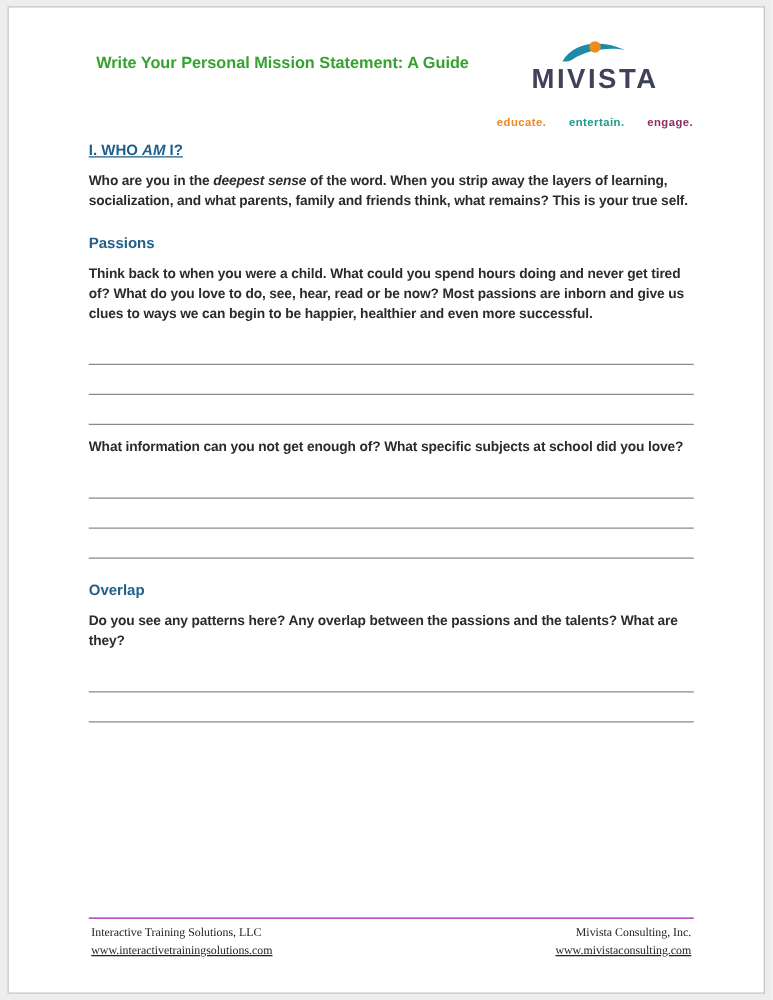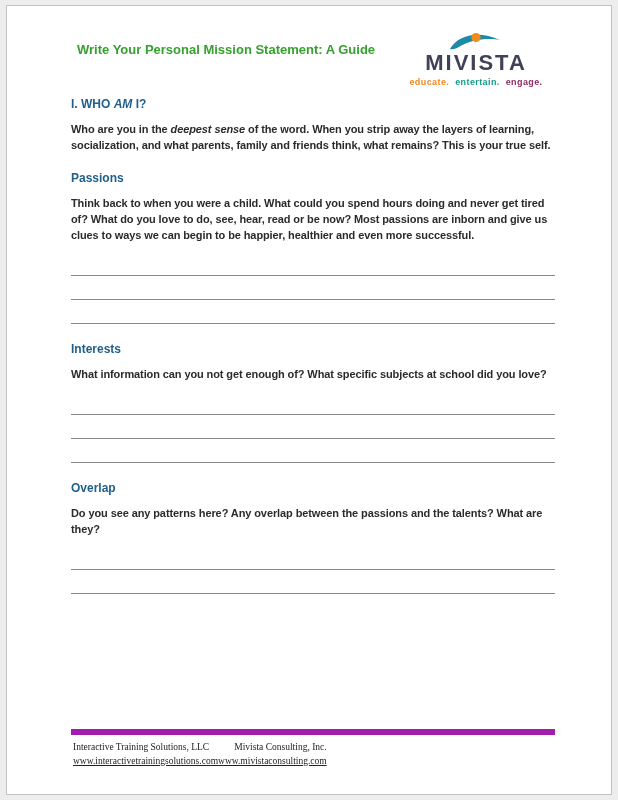--- a/index.html
+++ b/index.html
@@ -20,45 +20,45 @@
     font-size:13px;font-weight:bold;color:#35a12f;
     max-width:330px;line-height:1.25;
   }
   .logo{width:158px;text-align:center;}
   .logo-icon{display:block;margin:0 auto -2px auto;}
   .wordmark{
     font-size:22px;font-weight:bold;color:#3f4258;
     letter-spacing:2px;line-height:1;
   }
   .tagline{
-    margin-top:3px;font-size:9px;font-weight:bold;letter-spacing:.4px;
-    display:flex;justify-content:center;gap:6px;
+    margin-top:19px;font-size:9px;font-weight:bold;letter-spacing:.4px;
+    display:flex;justify-content:center;gap:18px;
   }
   .tg-educate{color:#ef8822;}
   .tg-entertain{color:#159a8c;}
   .tg-engage{color:#8b2e65;}
   
   .section-heading{
     margin:18px 0 0 0;
     font-size:12px;font-weight:bold;color:#1f5f8b;
   }
-  .who-heading{margin-top:10px;}
+  .who-heading{margin-top:10px;text-decoration:underline;}
   .prompt{
     margin:10px 0 0 0;
     font-size:11px;line-height:16px;color:#2b2b2b;letter-spacing:-0.1px;font-weight:bold;
   }
   .em{font-style:italic;}
   .lines{margin-top:9px;}
   .blank-line{height:23px;border-bottom:1px solid #8a8a8a;}
   
   .footer{
     margin:10px 56px 0 64px;
-    border-top:6px solid #a21caf;
+    border-top:1px solid #a21caf;
     padding:5px 2px 0 2px;
-    display:flex;justify-content:flex-start;
+    display:flex;justify-content:space-between;
     font-family:"Liberation Serif",serif;font-size:9.5px;color:#222;
     margin-bottom:26px;
   }
   .footer-col{line-height:1.5;}
   .footer-col.right{text-align:right;}
   .footer a{color:#222;text-decoration:underline;cursor:pointer;}
 </style>
 </head>
 <body>
 
@@ -89,21 +89,20 @@
       <p class="prompt">Think back to when you were a child. What could you spend hours doing and never get tired of? What do you love to do, see, hear, read or be now? Most passions are inborn and give us clues to ways we can begin to be happier, healthier and even more successful.</p>
       <div class="lines">
           <div class="blank-line"></div>
           <div class="blank-line"></div>
           <div class="blank-line"></div>
         </div>
     </div>
 
 
     <div class="section">
-      <h2 class="section-heading">Interests</h2>
       <p class="prompt">What information can you not get enough of? What specific subjects at school did you love?</p>
       <div class="lines">
           <div class="blank-line"></div>
           <div class="blank-line"></div>
           <div class="blank-line"></div>
         </div>
     </div>
 
     <div class="section">
       <h2 class="section-heading">Overlap</h2>

